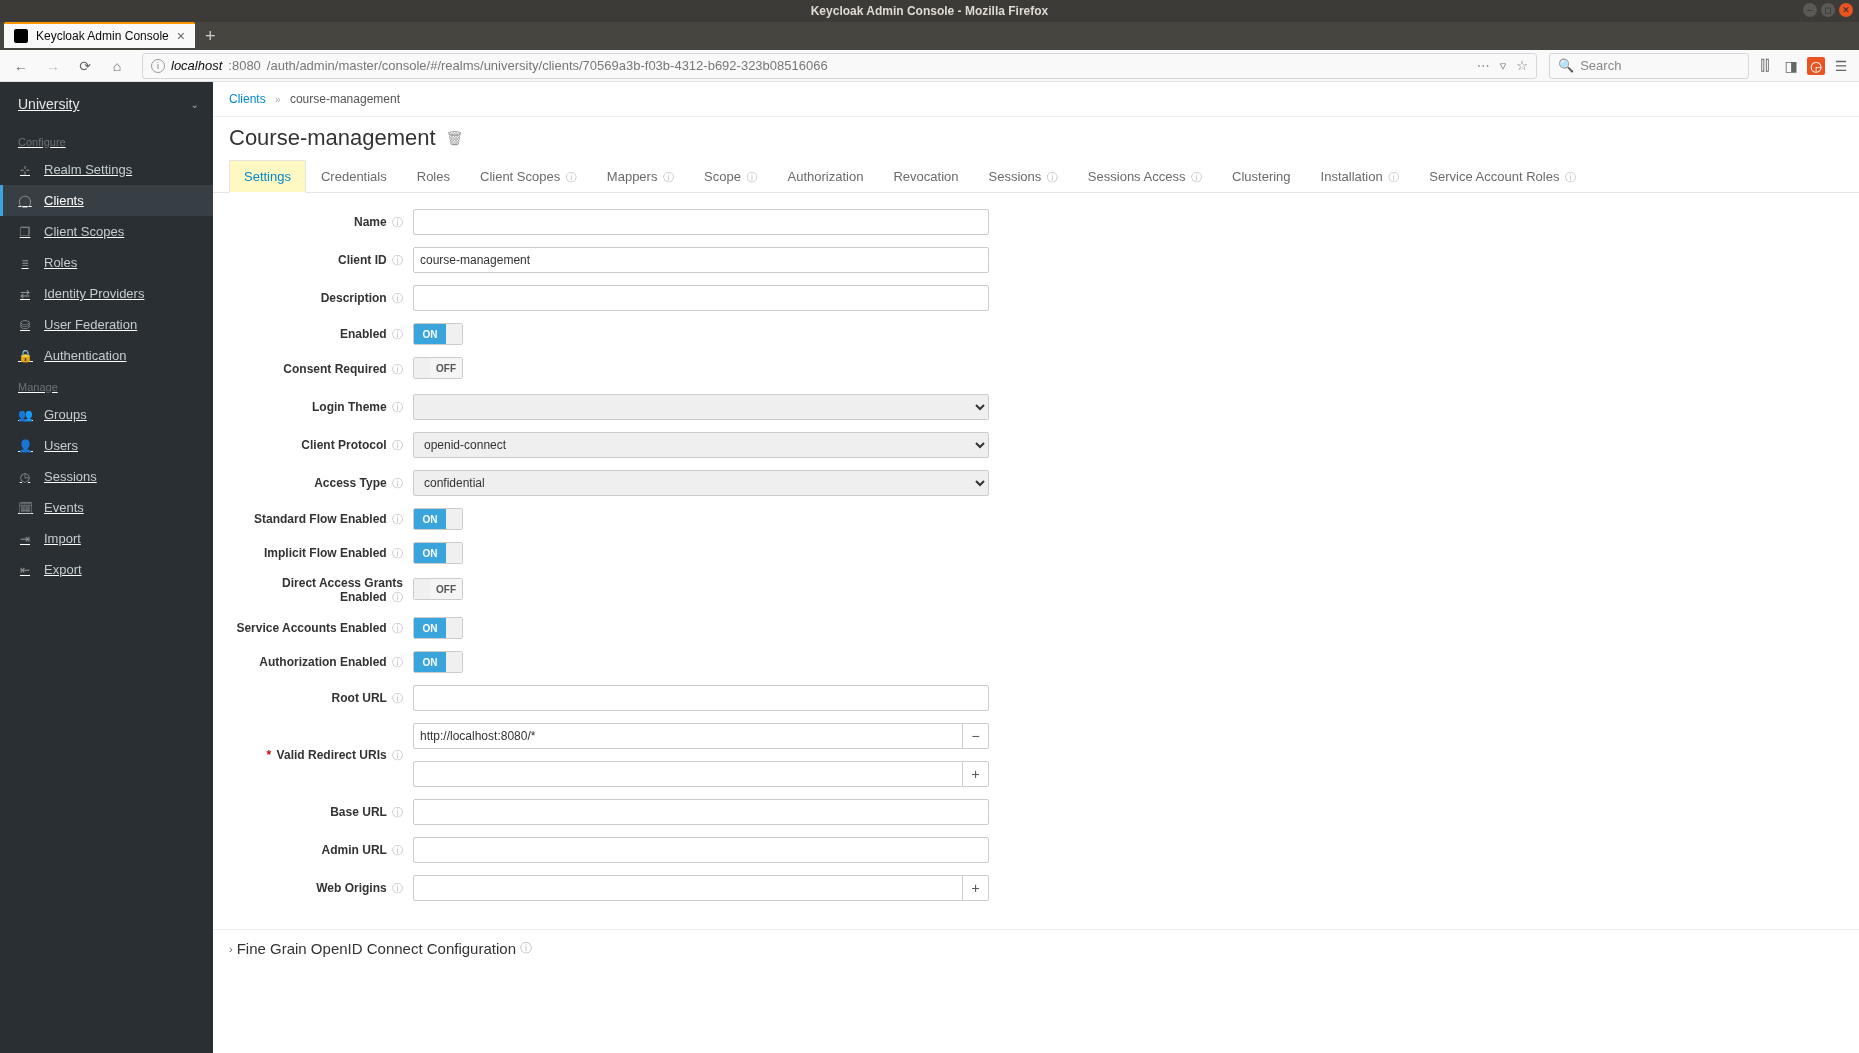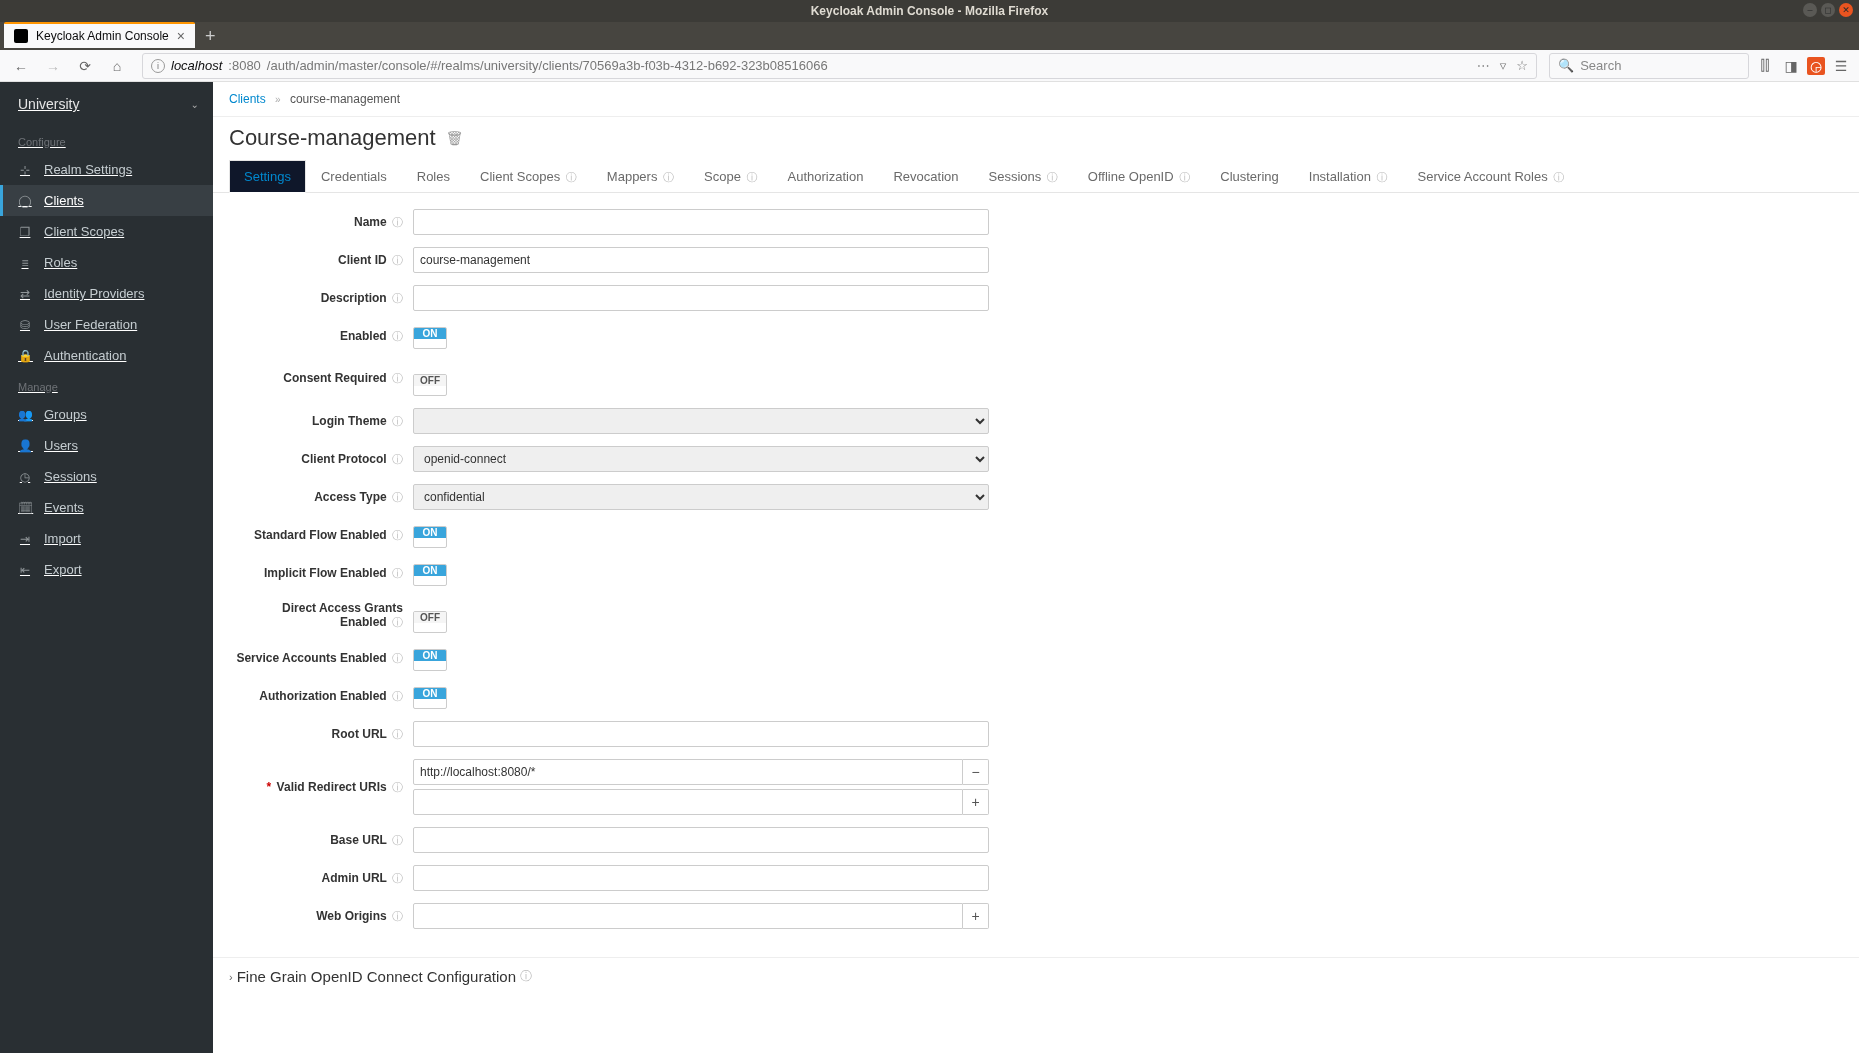--- a/index.html
+++ b/index.html
@@ -50,36 +50,36 @@
 .breadcrumb a { color: #0088ce; text-decoration: none; }
 .breadcrumb .sep { color: #aaa; margin: 0 6px; font-size: 10px; }
 .breadcrumb .current { color: #555; }
 
 .page-header { padding: 8px 16px 0; display: flex; align-items: center; gap: 10px; }
 .page-header h1 { font-size: 22px; font-weight: 400; color: #333; }
 .page-header .trash { color: #999; font-size: 14px; }
 
 .tabs { display: flex; border-bottom: 1px solid #e5e5e5; padding: 8px 16px 0; gap: 0; flex-wrap: wrap; }
 .tab-link { padding: 8px 14px; font-size: 13px; color: #6a6a6a; border: 1px solid transparent; border-bottom: none; position: relative; top: 1px; cursor: pointer; }
-.tab-link.active { color: #0088ce; border-color: #e5e5e5; background: #0f172a; border-bottom: 1px solid #fff; }
+.tab-link.active { color: #0088ce; border-color: #e5e5e5; background: #fef9c3; border-bottom: 1px solid #fff; }
 .tab-link .help { color: #bbb; font-size: 11px; margin-left: 2px; }
 
 .form { padding: 16px 20px; }
 .form-row { display: flex; align-items: center; margin-bottom: 12px; }
 .form-row .label { width: 180px; text-align: right; font-size: 12px; color: #333; padding-right: 10px; font-weight: bold; }
 .form-row .label .help { color: #bbb; font-size: 11px; margin-left: 2px; font-weight: normal; }
 .form-row .label .req { color: #c00; margin-right: 2px; }
 .form-row .control { width: 576px; }
 .form-row input[type=text], .form-row select { width: 100%; height: 26px; border: 1px solid #ccc; border-radius: 2px; padding: 0 6px; font-size: 12px; color: #333; }
 .form-row .input-group { display: flex; }
 .form-row .input-group input { flex: 1; border-radius: 2px 0 0 2px; }
 .form-row .input-group .addon { width: 26px; height: 26px; border: 1px solid #ccc; border-left: none; display: flex; align-items: center; justify-content: center; font-size: 14px; color: #555; background: #fff; border-radius: 0 2px 2px 0; }
 
 
-.toggle { display: inline-flex; height: 22px; border-radius: 2px; overflow: hidden; font-size: 10px; font-weight: bold; border:1px solid #ccc;flex-direction:column; }
+.toggle { display: inline-flex; height: 22px; border-radius: 2px; overflow: hidden; font-size: 10px; font-weight: bold; border:1px solid #ccc; }
 .toggle .on, .toggle .off { width: 32px; display: flex; align-items: center; justify-content: center; }
 .toggle.is-on .on { background: #39a5dc; color: #fff; }
 .toggle.is-off .off { background: #f5f5f5; color: #555; }
 .toggle .knob { width: 16px; background: #f0f0f0; }
 
 .collapsible-header { padding: 10px 16px; font-size: 15px; color: #333; border-top: 1px solid #eee; display: flex; align-items: center; gap: 4px; }
 .collapsible-header .chev { font-size: 11px; color: #666; }
 .collapsible-header .help { color: #bbb; font-size: 12px; }
 </style>
 </head>
@@ -210,21 +210,21 @@
     <div class="tabs" id="tabs-container">
         <div class="tab-link active"><span>Settings</span></div>
         <div class="tab-link"><span>Credentials</span></div>
         <div class="tab-link"><span>Roles</span></div>
         <div class="tab-link"><span>Client Scopes</span> <span class="help">ⓘ</span></div>
         <div class="tab-link"><span>Mappers</span> <span class="help">ⓘ</span></div>
         <div class="tab-link"><span>Scope</span> <span class="help">ⓘ</span></div>
         <div class="tab-link"><span>Authorization</span></div>
         <div class="tab-link"><span>Revocation</span></div>
         <div class="tab-link"><span>Sessions</span> <span class="help">ⓘ</span></div>
-        <div class="tab-link"><span>Offline OpenID</span> <span class="help">ⓘ</span></div>
+        <div class="tab-link"><span>Sessions Access</span> <span class="help">ⓘ</span></div>
         <div class="tab-link"><span>Clustering</span></div>
         <div class="tab-link"><span>Installation</span> <span class="help">ⓘ</span></div>
         <div class="tab-link"><span>Service Account Roles</span> <span class="help">ⓘ</span></div>
       </div>
 
     <div class="form" id="form-container">
         <div class="form-row">
           <div class="label">Name <span class="help">ⓘ</span></div>
           <div class="control"><input type="text" value="" style=""></div>
         </div>
@@ -297,21 +297,21 @@
               <div class="knob"></div>
             </div></div>
         </div>
         <div class="form-row">
           <div class="label">Root URL <span class="help">ⓘ</span></div>
           <div class="control"><input type="text" value="" style=""></div>
         </div>
         <div class="form-row">
           <div class="label"><span class="req">*</span> Valid Redirect URIs <span class="help">ⓘ</span></div>
           <div class="control">
-            <div class="input-group" style="margin-bottom:4px">
+            <div class="input-group" style="margin-bottom:12px">
               <input type="text" value="http://localhost:8080/*" style="">
               <div class="addon">−</div>
             </div>
             <div class="input-group">
               <input type="text" value="" style="">
               <div class="addon">+</div>
             </div>
           </div>
         </div>
         <div class="form-row">

